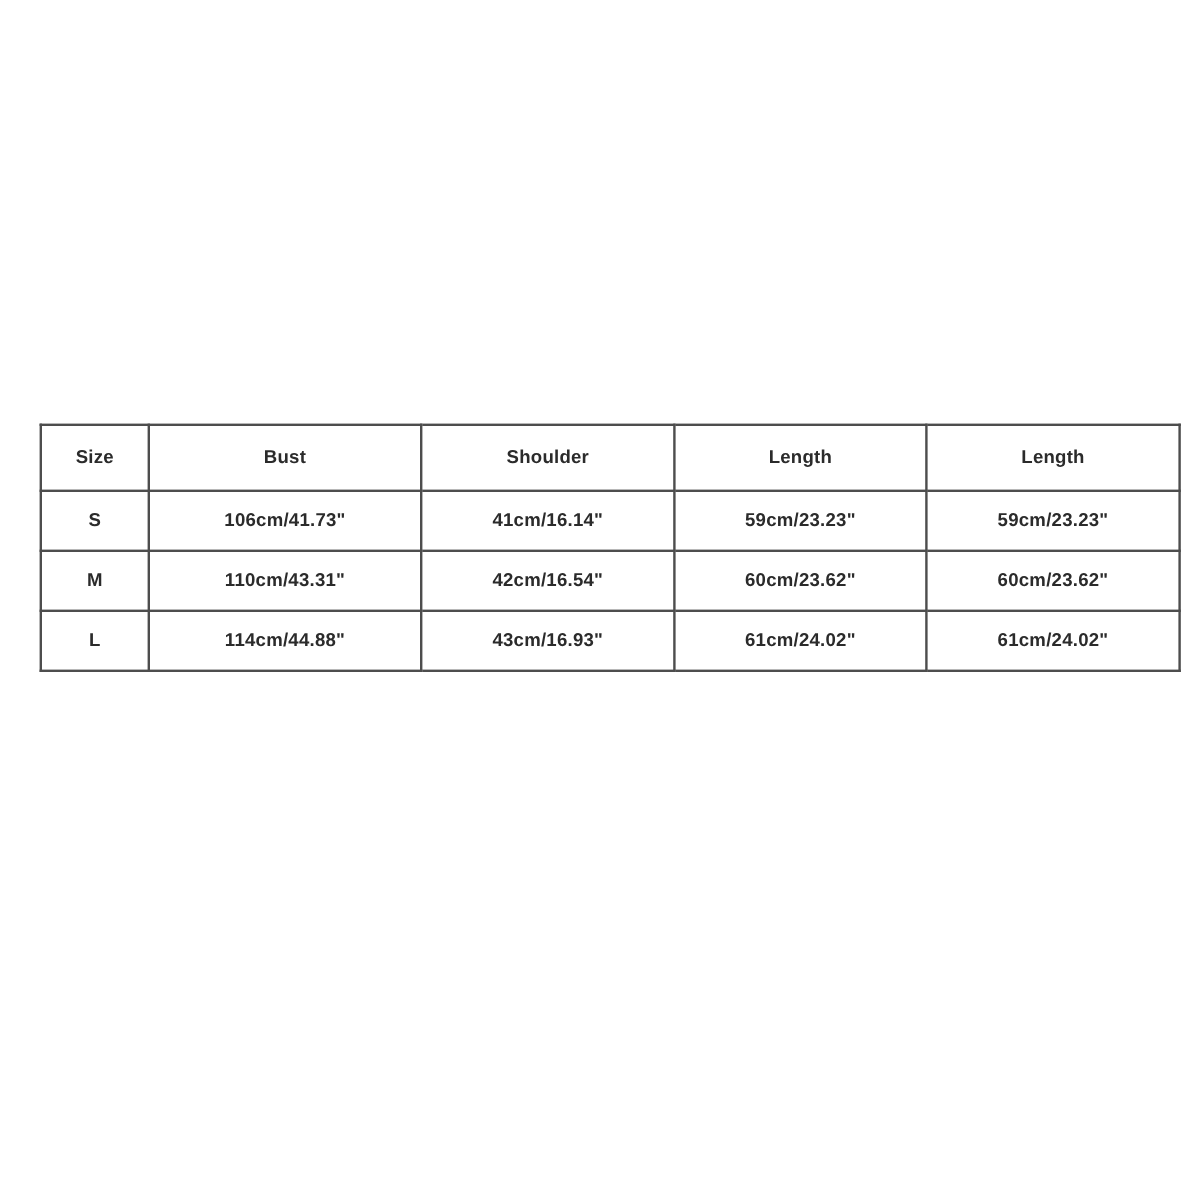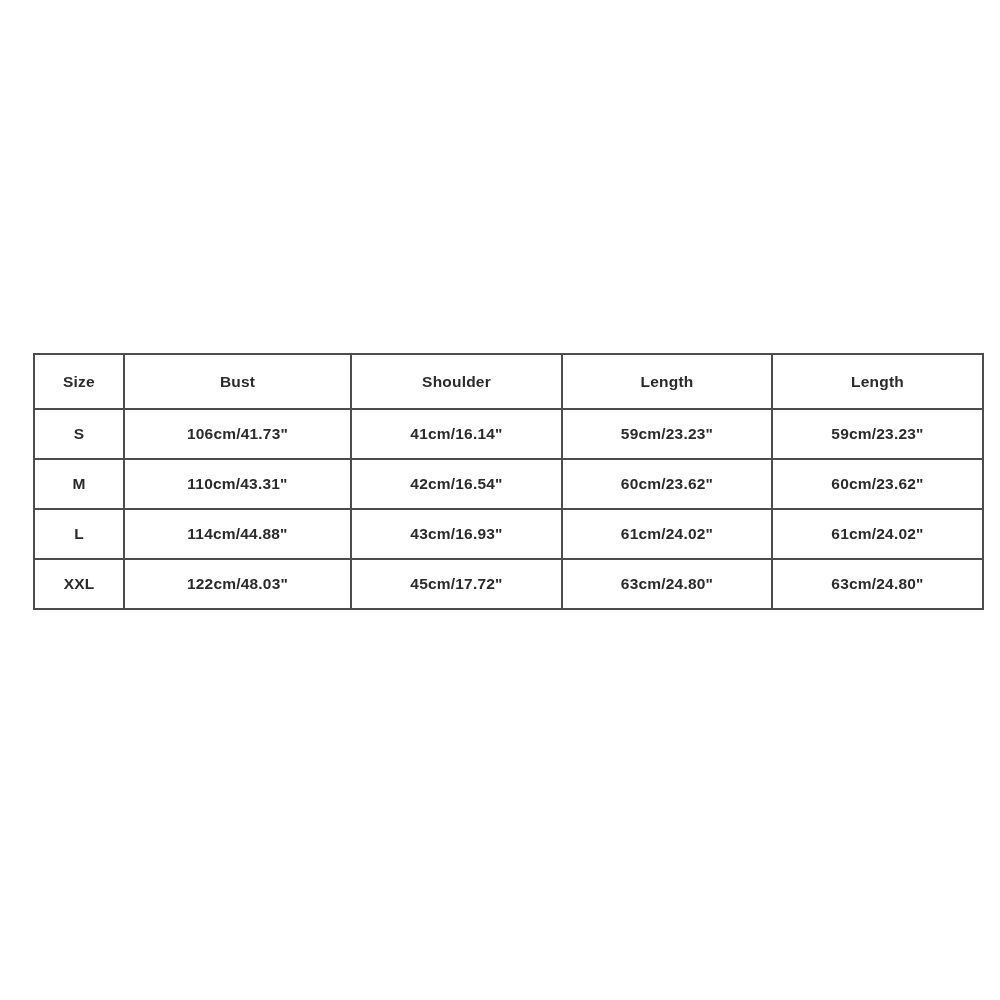--- a/index.html
+++ b/index.html
@@ -80,22 +80,15 @@
           <td>60cm/23.62"</td>
           <td>60cm/23.62"</td>
         </tr>
         <tr>
           <td>L</td>
           <td>114cm/44.88"</td>
           <td>43cm/16.93"</td>
           <td>61cm/24.02"</td>
           <td>61cm/24.02"</td>
         </tr>
-        <tr>
-          <td>XXL</td>
-          <td>122cm/48.03"</td>
-          <td>45cm/17.72"</td>
-          <td>63cm/24.80"</td>
-          <td>63cm/24.80"</td>
-        </tr>
       </tbody>
   </table>
 </div>
 
 </body></html>

